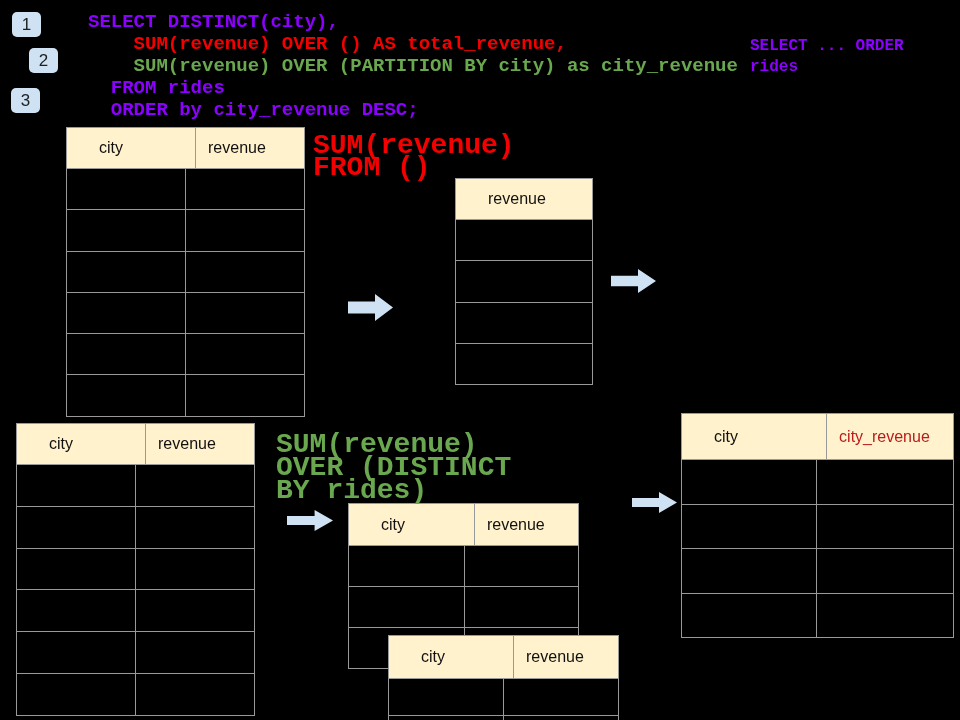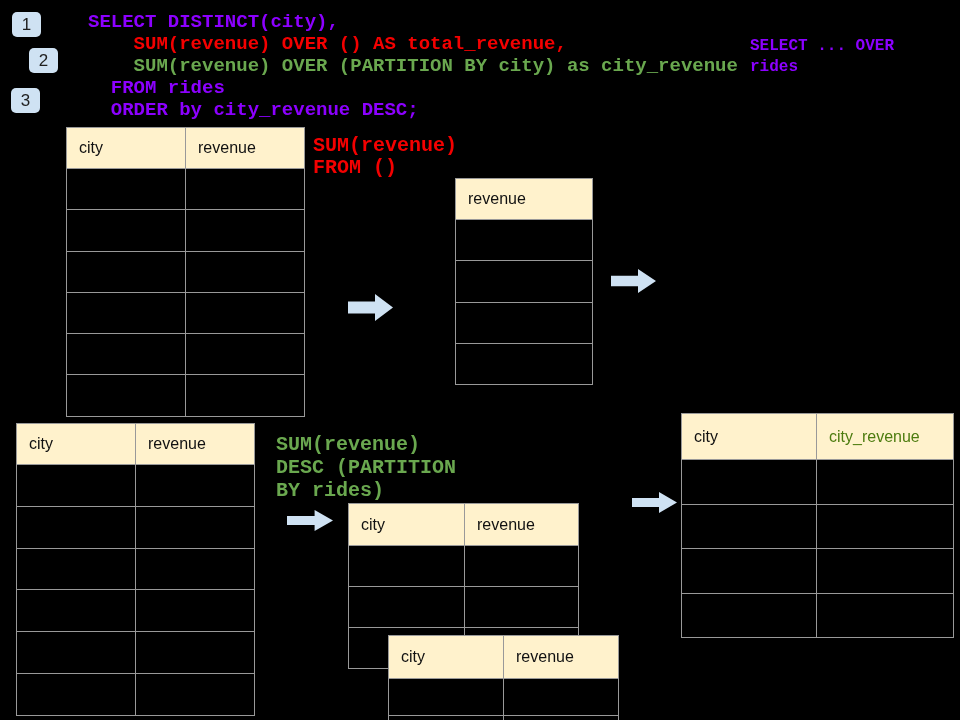--- a/index.html
+++ b/index.html
@@ -32,30 +32,30 @@
     font-size: 19px;
     line-height: 22px;
     white-space: pre;
   }
 
   
   .annotation {
     position: absolute;
     font-family: "Liberation Mono", monospace;
     font-weight: bold;
-    font-size: 20px;
+    font-size: 28px;
     line-height: 23px;
     white-space: pre;
   }
   [data-name="query-context-note"] { font-size: 16px; line-height: 21px; }
   [data-name="total-revenue-label"] { line-height: 22px; }
 
   
   .tbl { position: absolute; border: 1px solid #999999; }
-  .tbl .thead { display: flex; }
+  .tbl .thead { display: flex; padding-left: 20px; }
   .tbl .th {
     display: flex; align-items: center;
     padding-left: 12px;
     font-size: 16px;
     border-right: 1px solid #999999;
     overflow: hidden;
   }
   .tbl .th:last-child { border-right: none; }
   .tbl .tr { display: flex; border-top: 1px solid #999999; }
   .tbl .td { background: #000; border-right: 1px solid #999999; }
@@ -179,21 +179,21 @@
           <div class="td" data-name="table-cell" style="width: 114px;"></div>
         </div>
         <div class="tr" data-name="table-row" style="height: 37px;">
           <div class="td" data-name="table-cell" style="width: 115px;"></div>
           <div class="td" data-name="table-cell" style="width: 114px;"></div>
         </div>
       </div>
       <div class="tbl" data-name="table-city-revenue-result" style="left: 681px; top: 413px; width: 273px;">
         <div class="thead" data-name="table-header-row" style="height: 45px; background: rgb(255, 242, 204);">
           <div class="th" data-name="column-header" style="width: 135px; color: rgb(17, 17, 17);">city</div>
-          <div class="th" data-name="column-header" style="width: 136px; color: #4d7c0f;">city_revenue</div>
+          <div class="th" data-name="column-header" style="width: 136px; color: #b91c1c;">city_revenue</div>
         </div>
         <div class="tr" data-name="table-row" style="height: 44.5px;">
           <div class="td" data-name="table-cell" style="width: 135px;"></div>
           <div class="td" data-name="table-cell" style="width: 136px;"></div>
         </div>
         <div class="tr" data-name="table-row" style="height: 44.5px;">
           <div class="td" data-name="table-cell" style="width: 135px;"></div>
           <div class="td" data-name="table-cell" style="width: 136px;"></div>
         </div>
         <div class="tr" data-name="table-row" style="height: 44.5px;">
@@ -214,17 +214,17 @@
         <polygon points="0,6.720000000000001 27,6.720000000000001 27,0 45,12 27,24 27,17.28 0,17.28" fill="#cfe2f3"></polygon>
       </svg>
       <svg width="46" height="21" class="arrow" data-name="flow-arrow-partition-1-icon" style="left: 287px; top: 510px;">
         <polygon points="0,5.880000000000001 27.599999999999998,5.880000000000001 27.599999999999998,0 46,10.5 27.599999999999998,21 27.599999999999998,15.12 0,15.12" fill="#cfe2f3"></polygon>
       </svg>
       <svg width="45" height="21" class="arrow" data-name="flow-arrow-partition-2-icon" style="left: 632px; top: 492px;">
         <polygon points="0,5.880000000000001 27,5.880000000000001 27,0 45,10.5 27,21 27,15.12 0,15.12" fill="#cfe2f3"></polygon>
       </svg>
     </div>
   <div class="layer" data-name="annotations-layer">
-      <div class="annotation" data-name="query-context-note" style="left: 750px; top: 36px; color: rgb(140, 0, 255);"><div class="annotation-line" data-name="query-context-note-line-1">SELECT ... OVER</div><div class="annotation-line" data-name="query-context-note-line-2">rides</div></div>
+      <div class="annotation" data-name="query-context-note" style="left: 750px; top: 36px; color: rgb(140, 0, 255);"><div class="annotation-line" data-name="query-context-note-line-1">SELECT ... ORDER</div><div class="annotation-line" data-name="query-context-note-line-2">rides</div></div>
       <div class="annotation" data-name="total-revenue-label" style="left: 313px; top: 135px; color: rgb(244, 0, 0);"><div class="annotation-line" data-name="total-revenue-label-line-1">SUM(revenue)</div><div class="annotation-line" data-name="total-revenue-label-line-2">FROM ()</div></div>
-      <div class="annotation" data-name="partition-revenue-label" style="left: 276px; top: 433px; color: rgb(106, 168, 79);"><div class="annotation-line" data-name="partition-revenue-label-line-1">SUM(revenue)</div><div class="annotation-line" data-name="partition-revenue-label-line-2">DESC (PARTITION</div><div class="annotation-line" data-name="partition-revenue-label-line-3">BY rides)</div></div>
+      <div class="annotation" data-name="partition-revenue-label" style="left: 276px; top: 433px; color: rgb(106, 168, 79);"><div class="annotation-line" data-name="partition-revenue-label-line-1">SUM(revenue)</div><div class="annotation-line" data-name="partition-revenue-label-line-2">OVER (DISTINCT</div><div class="annotation-line" data-name="partition-revenue-label-line-3">BY rides)</div></div>
     </div>
 </div>
 
 </body></html>

